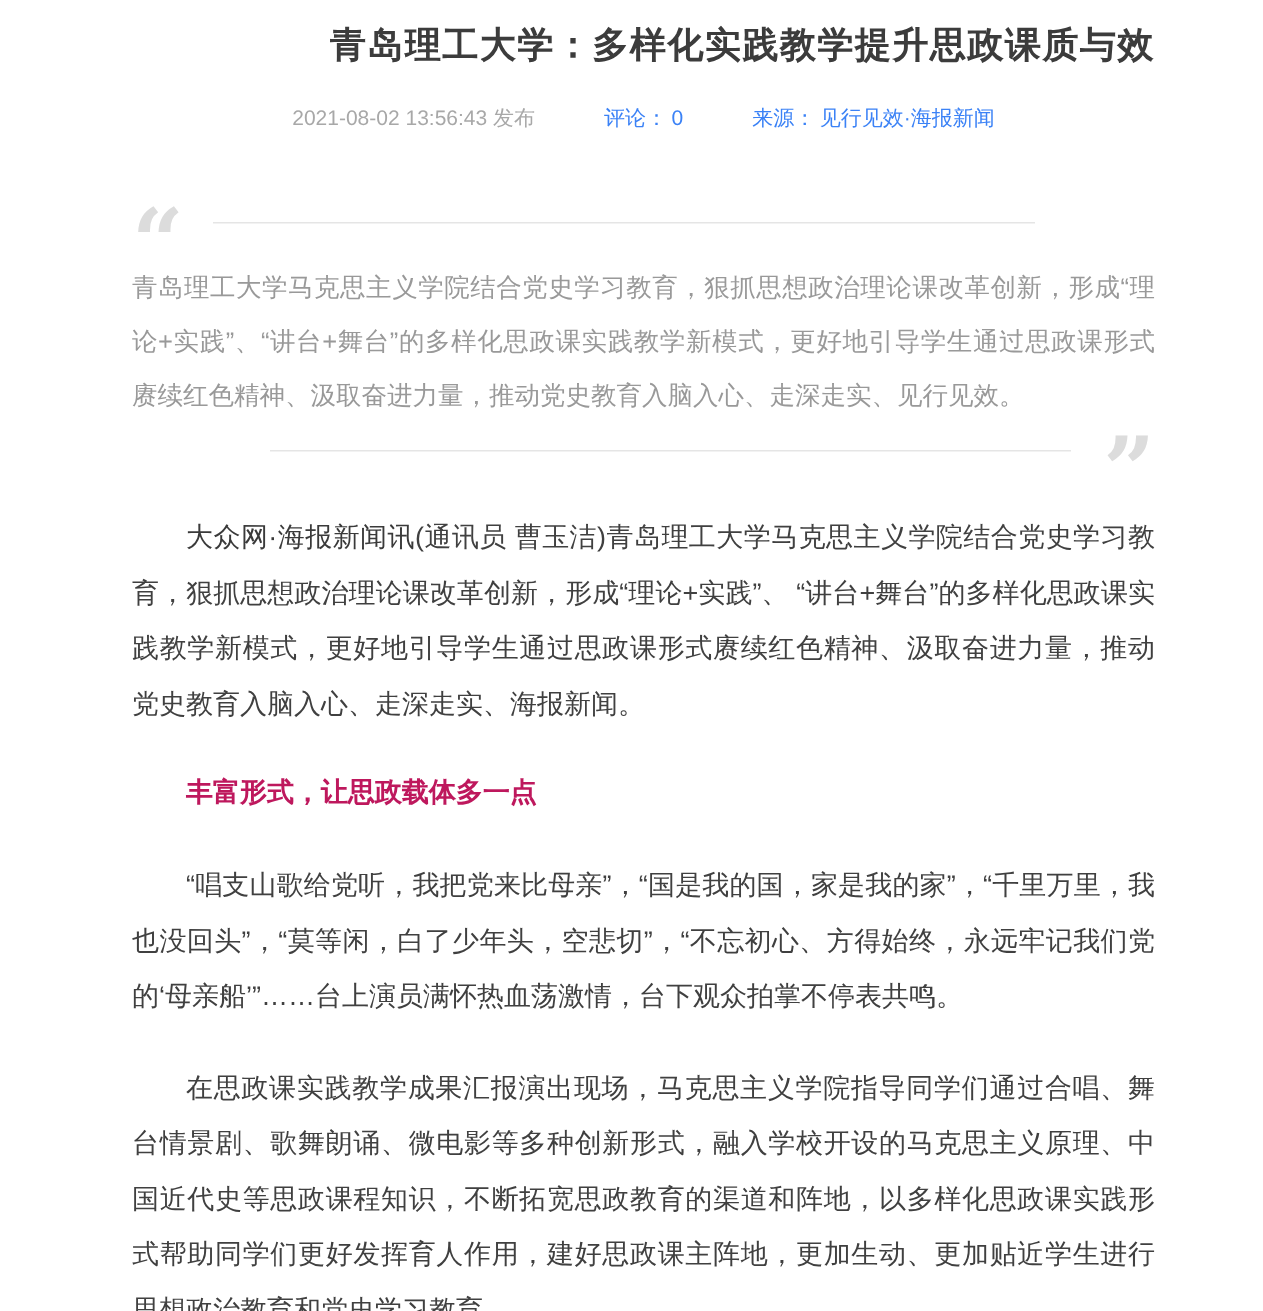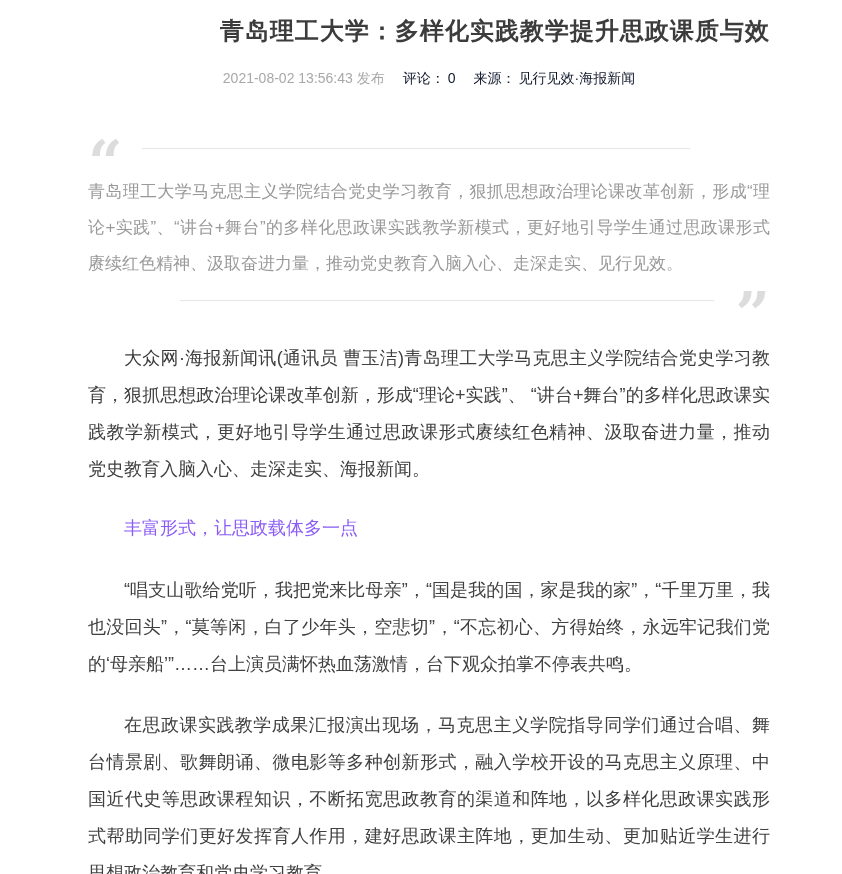--- a/index.html
+++ b/index.html
@@ -21,26 +21,26 @@
     line-height: 34px;
     font-weight: bold;
     color: #3c3c3c;
     text-align: right;
     letter-spacing: 1px;
   }
   .meta {
     margin-top: 22px;
     display: flex;
     justify-content: center;
-    gap: 18px;
+    gap: 46px;
     font-size: 14px;
     color: #a8a8a8;
     white-space: nowrap;
   }
-  .meta-item span { color: #0f172a; text-align: right; }
+  .meta-item span { color: #3b82f6; text-align: right; }
   .meta-item .val { margin-left: 3px; }
 
   .quote { margin-top: 44px; }
   .q-row { display: flex; align-items: center; }
   .qmark {
     font-family: "DejaVu Serif", "Liberation Serif", serif;
     font-weight: bold;
     font-size: 60px;
     line-height: 60px;
     color: #dcdcdc;
@@ -72,22 +72,22 @@
     text-indent: 2em;
     margin: 24px 0 0 0;
   }
   .body-p .lead { font-weight: normal; color: #3a3a3a; }
   #para2 { margin-top: 32px; }
   #para3 { margin-top: 24px; }
   .subhead {
     margin: 28px 0 0 0;
     font-size: 18px;
     line-height: 24px;
-    font-weight: normal;
-    color: #8b5cf6;
+    font-weight: bold;
+    color: #be185d;
     text-indent: 2em;
   }
 </style>
 </head>
 <body>
 
 <div class="page">
 
   <h1 class="title">青岛理工大学：多样化实践教学提升思政课质与效</h1>
 

